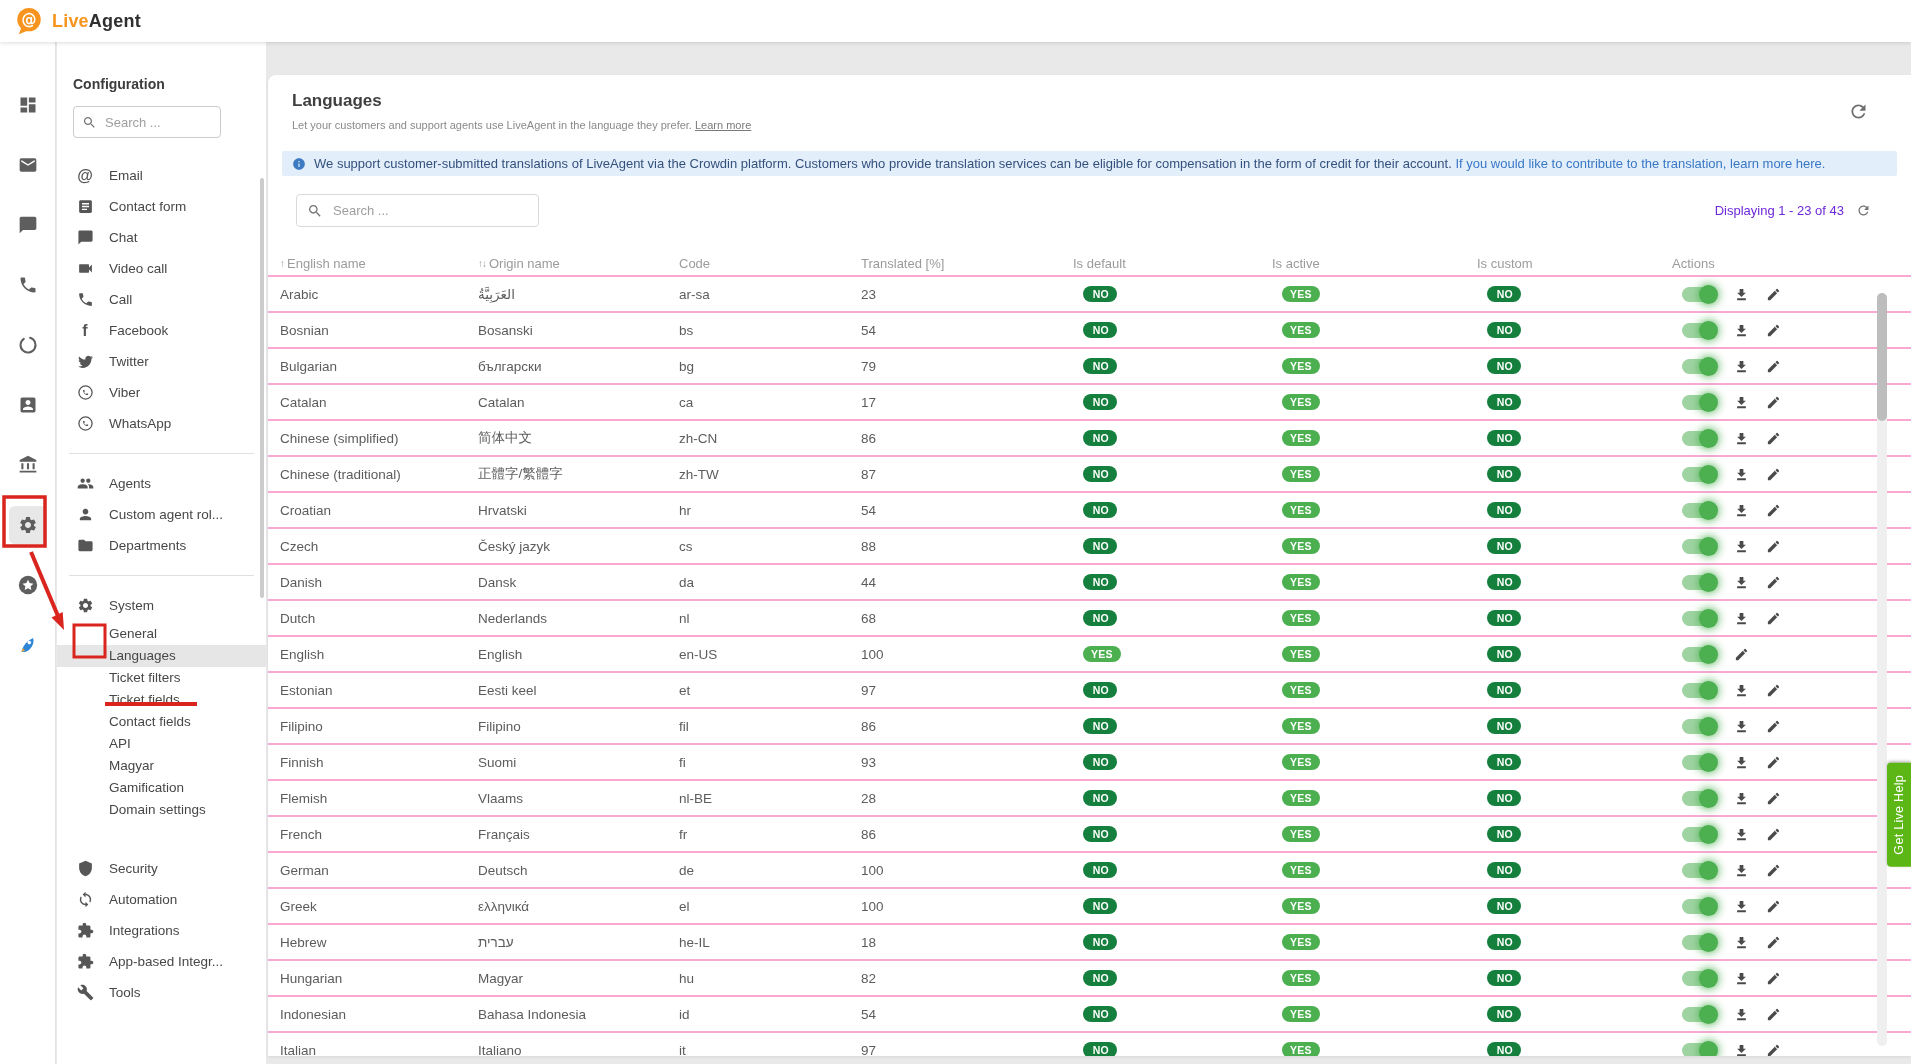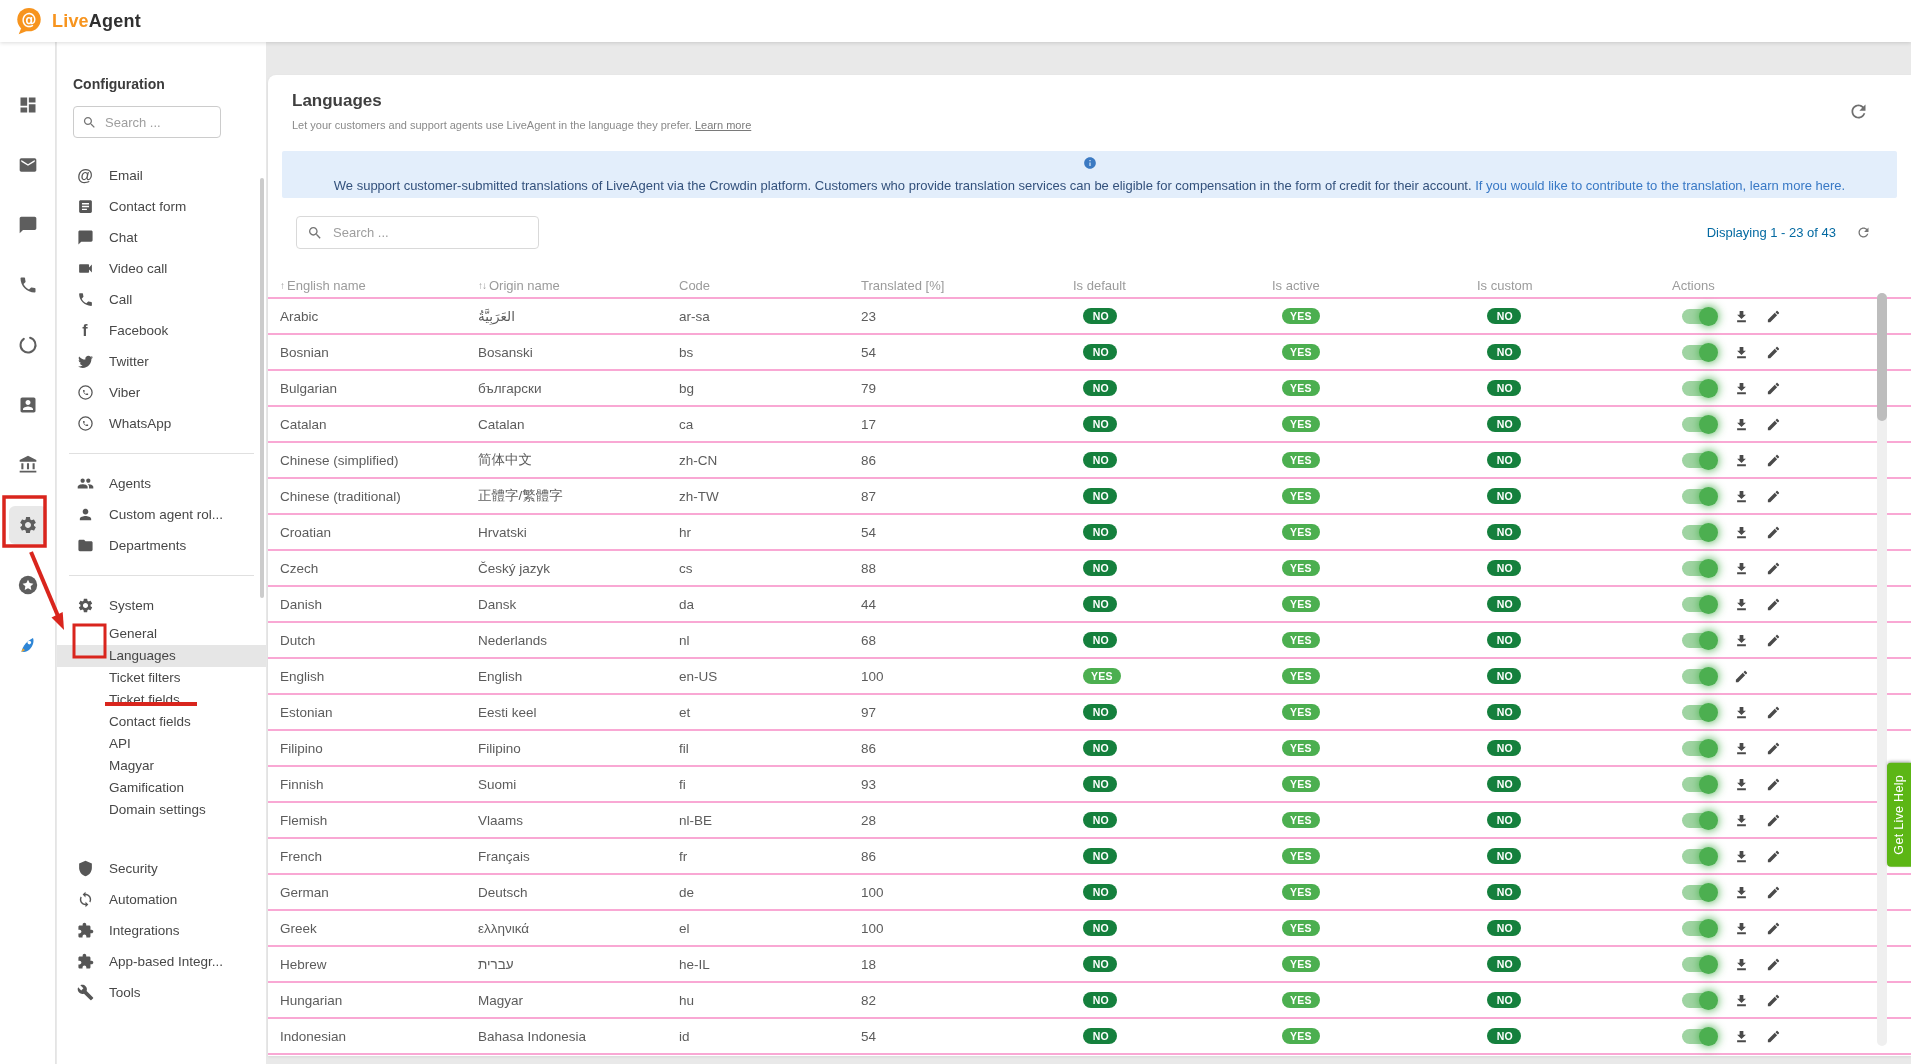--- a/index.html
+++ b/index.html
@@ -52,29 +52,29 @@
 
   
   .content{position:absolute;left:232px;top:0;right:0;bottom:0;}
   .card{position:absolute;left:36px;top:33px;right:0;bottom:8px;background:#fff;border-radius:8px 0 0 0;box-shadow:0 1px 3px rgba(0,0,0,.08);overflow:hidden;}
   .card-head{position:relative;padding:16px 24px 0 24px;}
   .card-title{font-size:17px;font-weight:bold;color:#3f3f3f;margin:0;}
   .card-sub{font-size:11px;color:#8a8a8a;margin-top:8px;}
   .learn-more{color:#7a7a7a;text-decoration:underline;cursor:pointer;}
   .head-refresh{position:absolute;right:42px;top:26px;color:#6f6f6f;cursor:pointer;}
 
-  .banner{margin:20px 14px 0 14px;background:#e3eefb;color:#33517c;font-size:13px;padding:5px 10px;border-radius:2px;display:flex;align-items:center;gap:8px;flex-direction:column;}
+  .banner{margin:20px 14px 0 14px;background:#e3eefb;color:#33517c;font-size:13px;padding:5px 10px;border-radius:2px;display:flex;align-items:center;gap:8px;}
   .banner .b-ico{color:#3c7ac2;flex:none;}
   .banner-link{color:#3878c5;cursor:pointer;}
 
   .toolbar{margin:18px 40px 0 28px;display:flex;align-items:center;justify-content:space-between;}
   .main-search{width:243px;height:33px;border:1px solid #d9d9d9;border-radius:4px;display:flex;align-items:center;gap:8px;padding:0 10px;box-sizing:border-box;}
   .main-search input{border:none;outline:none;width:100%;font-size:13px;font-family:inherit;color:#424242;background:transparent;}
   .main-search input::placeholder{color:#9e9e9e;}
-  .displaying{display:flex;align-items:center;gap:20px;color:#0369a1;font-size:13px;cursor:default;}
+  .displaying{display:flex;align-items:center;gap:12px;color:#6d28d9;font-size:13px;cursor:default;}
   .displaying .r-ico{color:#757575;cursor:pointer;}
 
   .grid-cols{display:grid;grid-template-columns:198px 201px 182px 212px 199px 205px 195px 1fr;align-items:center;padding-left:12px;}
   .thead{margin-top:24px;height:24px;color:#9b9b9b;font-size:13px;}
   .th{display:flex;align-items:center;gap:3px;}
   .sort{font-size:10px;color:#9b9b9b;letter-spacing:-1px;}
   .trow{height:34px;border-top:2px solid #f9a8d4;font-size:13.5px;color:#5c5c5c;cursor:default;}
   .badge{display:inline-block;min-width:18px;padding:2px 8px;margin-left:10px;border-radius:10px;color:#fff;font-size:10.5px;font-weight:bold;text-align:center;letter-spacing:.3px;}
   .badge.yes{background:#4caf50;}
   .badge.no{background:#15803d;text-align:right;}

